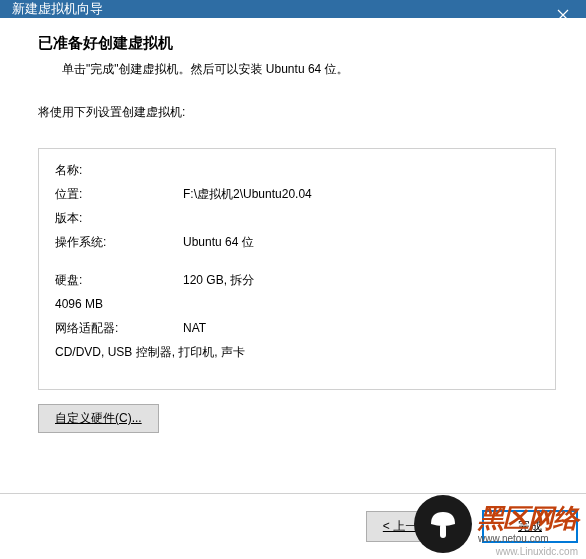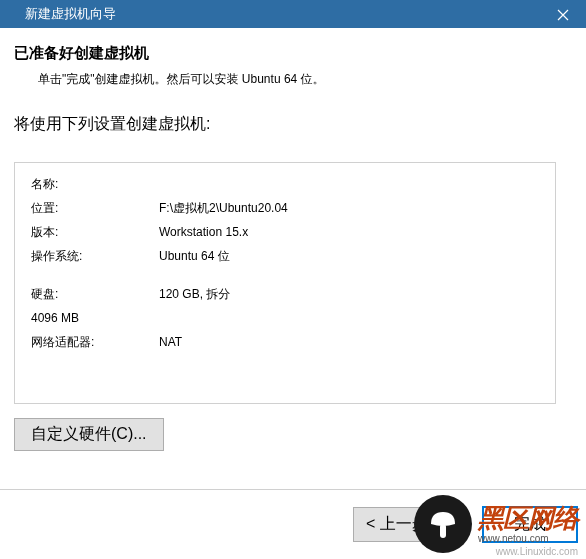--- a/index.html
+++ b/index.html
@@ -8,60 +8,61 @@
       font-size: 12px;
       background: #fff;
       width: 586px;
       height: 559px;
       position: relative;
       overflow: hidden;
     }
     .titlebar {
       background: #2e6da4;
       color: #fff;
-      height: 28px;
+      height: 18px;
       display: flex;
       align-items: center;
-      padding: 0 25px;
+      padding: 0 12px;
       position: relative;
     }
     .titlebar-title { font-size: 13px; }
     .close-btn {
       position: absolute;
       right: 0; top: 0;
       width: 46px; height: 30px;
       display: flex;
       align-items: center;
       justify-content: center;
       cursor: pointer;
     }
     .close-btn svg { width: 12px; height: 12px; }
-    .content { padding: 16px 30px 0 14px; }
+    .content { padding: 16px 30px 0 38px; }
     .heading { font-size: 15px; font-weight: bold; margin-bottom: 8px; }
     .subheading { font-size: 12px; margin-left: 24px; margin-bottom: 26px; }
-    .section-label { font-size: 16px; margin-bottom: 8px; }
+    .section-label { font-size: 12px; margin-bottom: 8px; }
     .summary-box {
       border: 1px solid #d0d0d0;
       background: #fff;
       padding: 12px 16px;
       height: 242px;
       margin-top: 27px;
     }
     .summary-row { display: flex; margin-bottom: 6px; font-size: 12px; line-height: 1.5; }
     .summary-label { width: 128px; flex-shrink: 0; }
     .summary-value { flex: 1; }
     .summary-gap { height: 14px; }
     .customize-row { margin-top: 14px; }
     .btn {
       background: #e1e1e1;
       border: 1px solid #adadad;
       padding: 5px 16px;
-      font-size: 16px;
+      font-size: 12px;
       font-family: inherit;
       cursor: pointer;
+      text-decoration: underline;
     }
     .footer {
       position: absolute;
       bottom: 0; left: 0; right: 0;
       border-top: 1px solid #d0d0d0;
       padding: 16px 8px;
       display: flex;
       justify-content: flex-end;
       align-items: center;
       gap: 20px;
@@ -130,39 +131,39 @@
   <div class="summary-box">
     <div class="summary-row">
       <div class="summary-label">名称:</div>
     </div>
     <div class="summary-row">
       <div class="summary-label">位置:</div>
       <div class="summary-value">F:\虚拟机2\Ubuntu20.04</div>
     </div>
     <div class="summary-row">
       <div class="summary-label">版本:</div>
-      <div class="summary-value">Workstation 15.x</div>
     </div>
     <div class="summary-row">
       <div class="summary-label">操作系统:</div>
       <div class="summary-value">Ubuntu 64 位</div>
     </div>
     <div class="summary-gap"></div>
     <div class="summary-row">
       <div class="summary-label">硬盘:</div>
       <div class="summary-value">120 GB, 拆分</div>
     </div>
     <div class="summary-row">
       <div class="summary-value">4096 MB</div>
     </div>
     <div class="summary-row">
       <div class="summary-label">网络适配器:</div>
       <div class="summary-value">NAT</div>
     </div>
     <div class="summary-row">
+      <div class="summary-value">CD/DVD, USB 控制器, 打印机, 声卡</div>
     </div>
   </div>
 
   <div class="customize-row">
     <button class="btn">自定义硬件(C)...</button>
   </div>
 </div>
 
 <div class="footer">
   <button class="btn">&lt; 上一步(B)</button>

